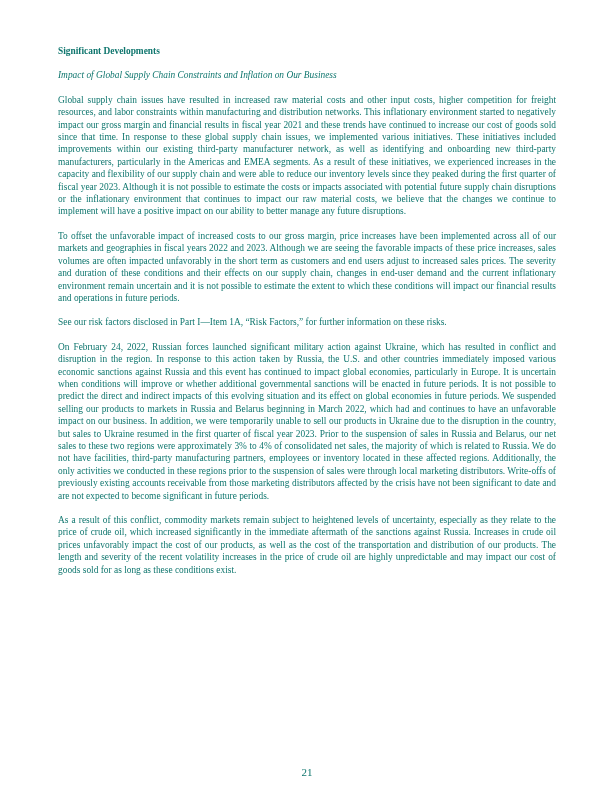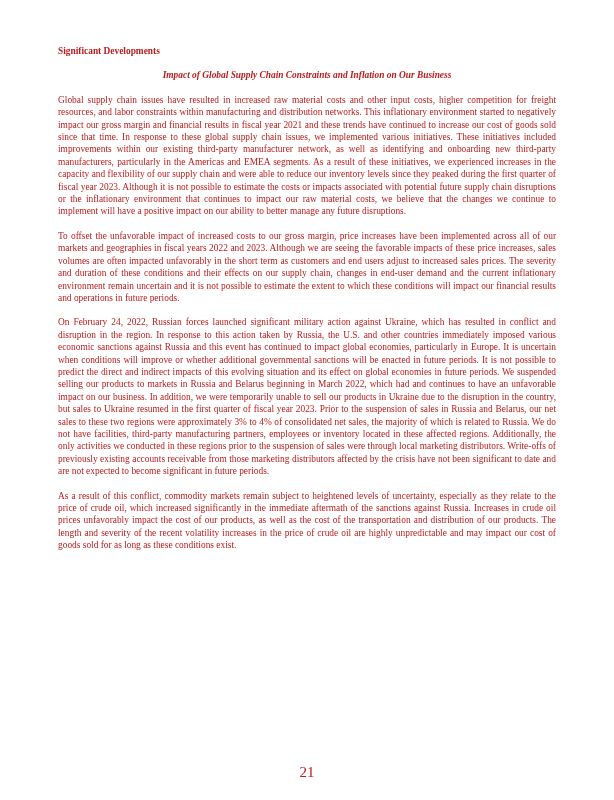--- a/index.html
+++ b/index.html
@@ -6,73 +6,74 @@
     margin: 0;
     padding: 0;
     background: #ffffff;
   }
   .page {
     position: relative;
     width: 614px;
     height: 800px;
     background: #ffffff;
     font-family: "Liberation Serif", "DejaVu Serif", serif;
-    color: #b91c1c;
+    color: #0f766e;
     overflow: hidden;
   }
   .content {
     position: absolute;
     top: 45px;
     left: 58px;
     width: 498px;
     font-size: 9.4px;
     line-height: 12.4px;
     text-align: justify;
   }
   .doc-heading {
     font-size: 9.4px;
     font-weight: bold;
     margin: 0 0 12px 0;
     text-align: left;
   }
   .sub-heading {
     font-size: 9.4px;
-    font-weight: bold;
+    font-weight: normal;
     font-style: italic;
     margin: 0 0 12px 0;
-    text-align: center;
+    text-align: left;
   }
   .para {
     margin: 0 0 12px 0;
   }
   .footer {
     position: absolute;
     top: 766px;
     left: 0;
     width: 100%;
     text-align: center;
-    font-size: 15px;
+    font-size: 11px;
     line-height: 12.4px;
   }
 </style>
 </head>
 <body>
 
 <div class="page">
   <div class="content">
 
     <div class="doc-heading">Significant Developments</div>
 
     <div class="sub-heading">Impact of Global Supply Chain Constraints and Inflation on Our Business</div>
 
 
     <p class="para">Global supply chain issues have resulted in increased raw material costs and other input costs, higher competition for freight resources, and labor constraints within manufacturing and distribution networks. This inflationary environment started to negatively impact our gross margin and financial results in fiscal year 2021 and these trends have continued to increase our cost of goods sold since that time. In response to these global supply chain issues, we implemented various initiatives. These initiatives included improvements within our existing third-party manufacturer network, as well as identifying and onboarding new third-party manufacturers, particularly in the Americas and EMEA segments. As a result of these initiatives, we experienced increases in the capacity and flexibility of our supply chain and were able to reduce our inventory levels since they peaked during the first quarter of fiscal year 2023. Although it is not possible to estimate the costs or impacts associated with potential future supply chain disruptions or the inflationary environment that continues to impact our raw material costs, we believe that the changes we continue to implement will have a positive impact on our ability to better manage any future disruptions.</p>
 
     <p class="para">To offset the unfavorable impact of increased costs to our gross margin, price increases have been implemented across all of our markets and geographies in fiscal years 2022 and 2023. Although we are seeing the favorable impacts of these price increases, sales volumes are often impacted unfavorably in the short term as customers and end users adjust to increased sales prices. The severity and duration of these conditions and their effects on our supply chain, changes in end-user demand and the current inflationary environment remain uncertain and it is not possible to estimate the extent to which these conditions will impact our financial results and operations in future periods.</p>
 
+    <p class="para">See our risk factors disclosed in Part I—Item 1A, “Risk Factors,” for further information on these risks.</p>
 
 
     <p class="para">On February 24, 2022, Russian forces launched significant military action against Ukraine, which has resulted in conflict and disruption in the region. In response to this action taken by Russia, the U.S. and other countries immediately imposed various economic sanctions against Russia and this event has continued to impact global economies, particularly in Europe. It is uncertain when conditions will improve or whether additional governmental sanctions will be enacted in future periods. It is not possible to predict the direct and indirect impacts of this evolving situation and its effect on global economies in future periods. We suspended selling our products to markets in Russia and Belarus beginning in March 2022, which had and continues to have an unfavorable impact on our business. In addition, we were temporarily unable to sell our products in Ukraine due to the disruption in the country, but sales to Ukraine resumed in the first quarter of fiscal year 2023. Prior to the suspension of sales in Russia and Belarus, our net sales to these two regions were approximately 3% to 4% of consolidated net sales, the majority of which is related to Russia. We do not have facilities, third-party manufacturing partners, employees or inventory located in these affected regions. Additionally, the only activities we conducted in these regions prior to the suspension of sales were through local marketing distributors. Write-offs of previously existing accounts receivable from those marketing distributors affected by the crisis have not been significant to date and are not expected to become significant in future periods.</p>
 
     <p class="para">As a result of this conflict, commodity markets remain subject to heightened levels of uncertainty, especially as they relate to the price of crude oil, which increased significantly in the immediate aftermath of the sanctions against Russia. Increases in crude oil prices unfavorably impact the cost of our products, as well as the cost of the transportation and distribution of our products. The length and severity of the recent volatility increases in the price of crude oil are highly unpredictable and may impact our cost of goods sold for as long as these conditions exist.</p>
 
   </div>
 
   <div class="footer">21</div>
 </div>

